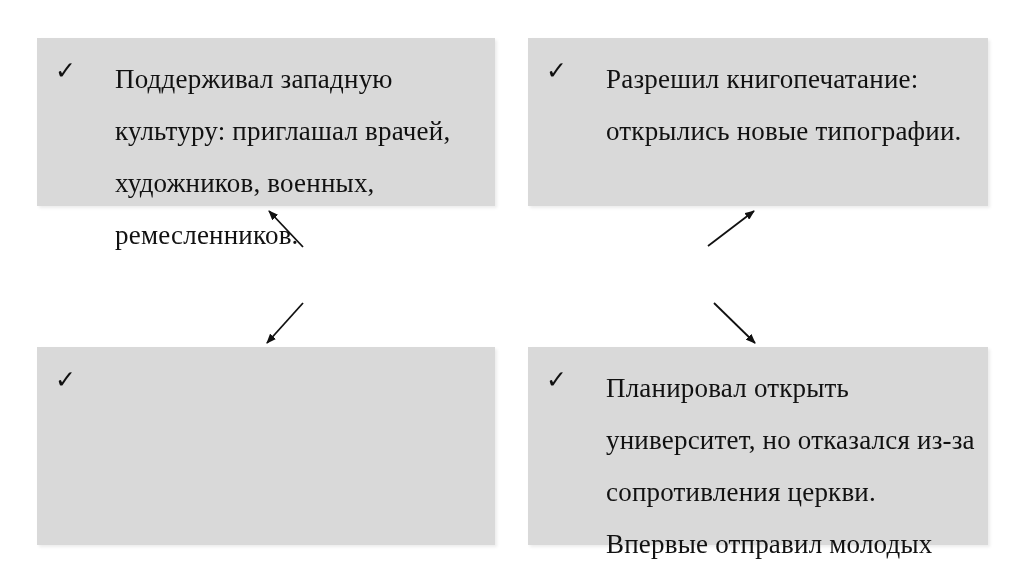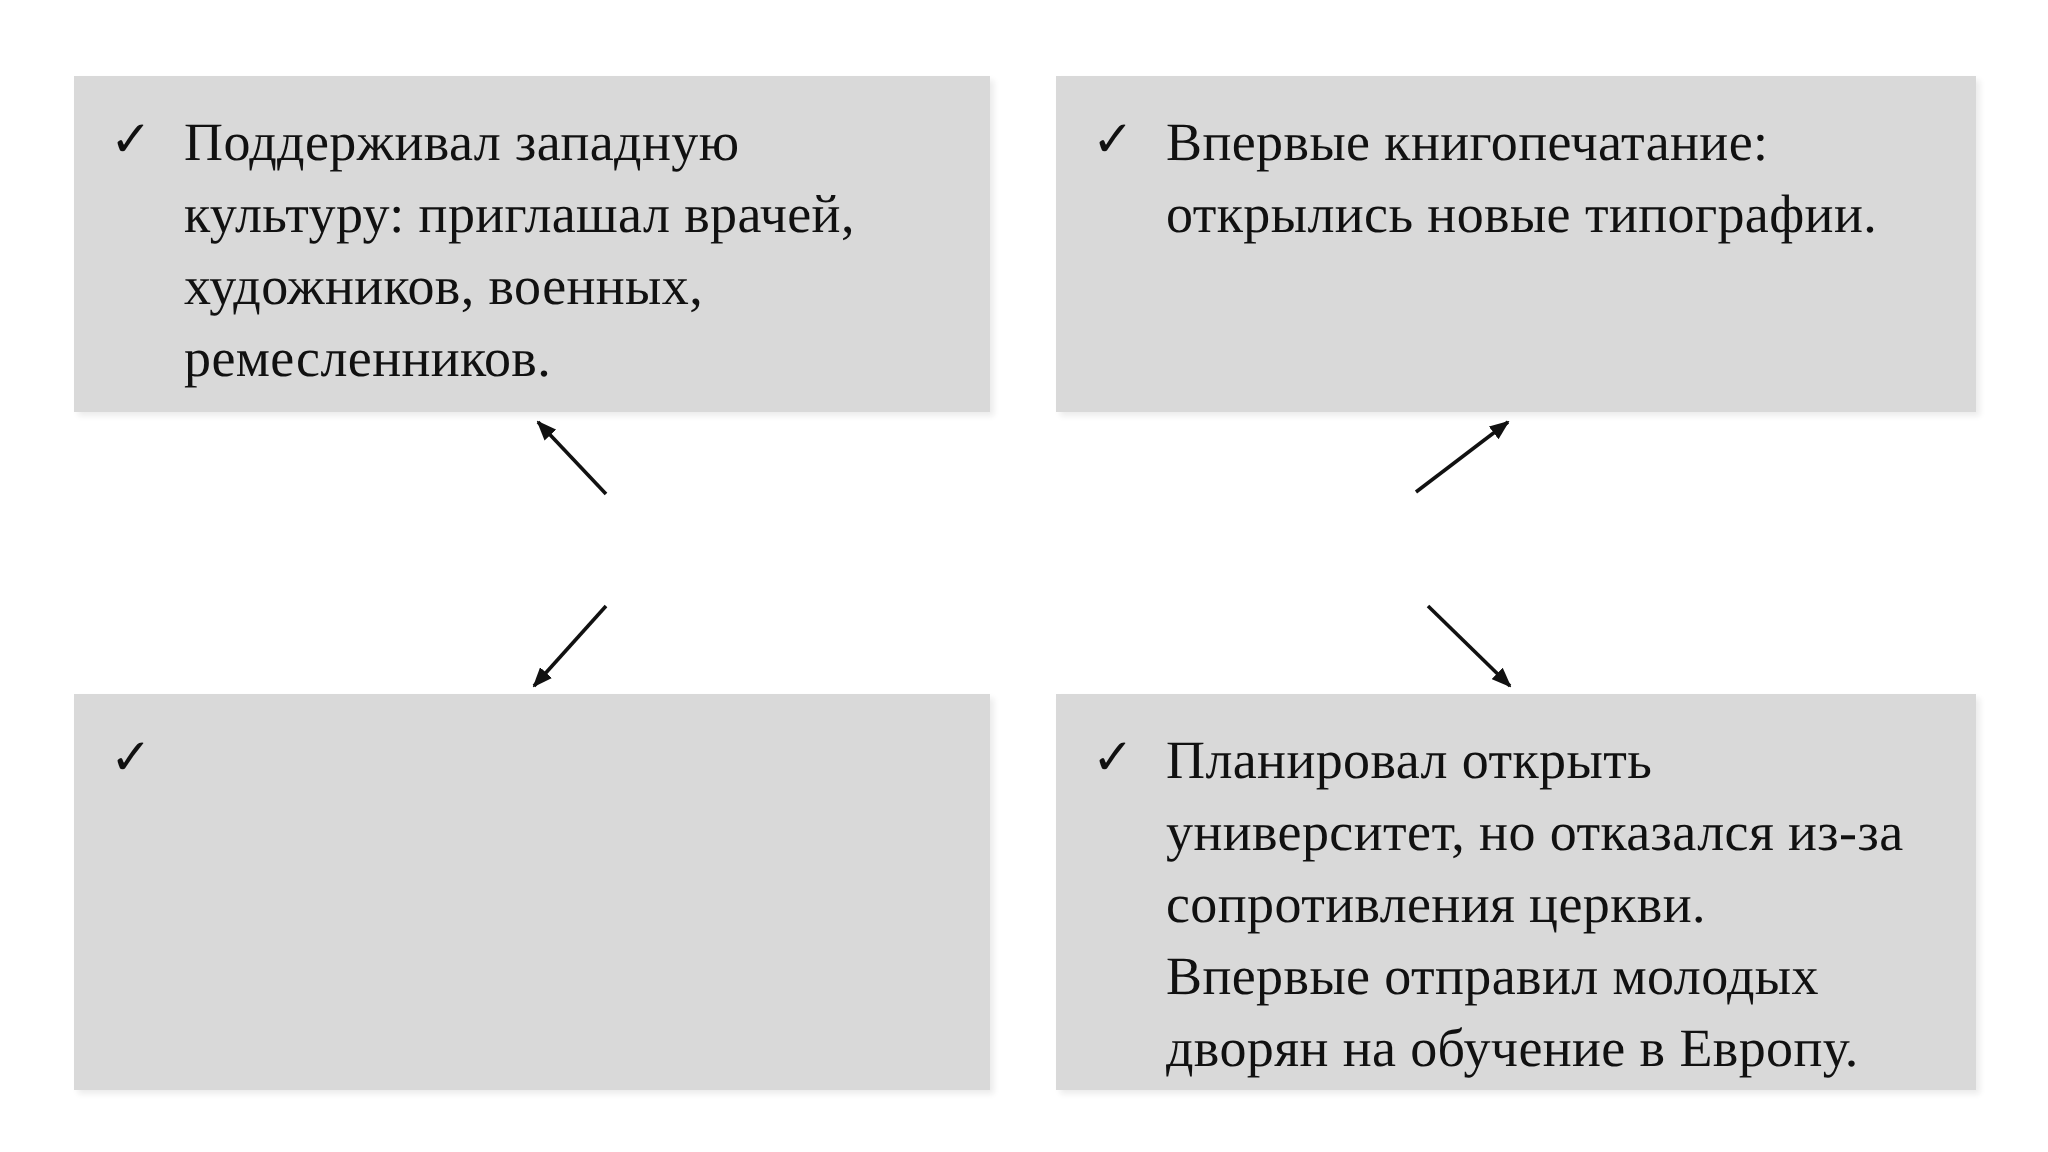--- a/index.html
+++ b/index.html
@@ -32,23 +32,24 @@
   .check {
     flex: 0 0 37px;
     width: 37px;
     font-size: 25px;
     line-height: 36px;
     color: var(--text, #111111);
   }
   .text {
     flex: 1;
     font-size: 27px;
-    line-height: 36px;
+    line-height: 52px;
     white-space: pre-line;
     letter-spacing: 0.2px;
+    margin-left: 23px;
   }
   svg.arrows {
     position: absolute;
     left: 0;
     top: 0;
     width: 1024px;
     height: 576px;
     pointer-events: none;
   }
   .arrow {
@@ -68,21 +69,21 @@
   <div class="box tl">
     <span class="check">✓</span>
     <div class="text">Поддерживал западную
 культуру: приглашал врачей,
 художников, военных,
 ремесленников.</div>
   </div>
 
   <div class="box tr">
     <span class="check">✓</span>
-    <div class="text">Впервые книгопечатание:
+    <div class="text">Разрешил книгопечатание:
 открылись новые типографии.</div>
   </div>
 
   <div class="box bl">
     <span class="check">✓</span>
   </div>
 
   <div class="box br">
     <span class="check">✓</span>
     <div class="text">Планировал открыть

